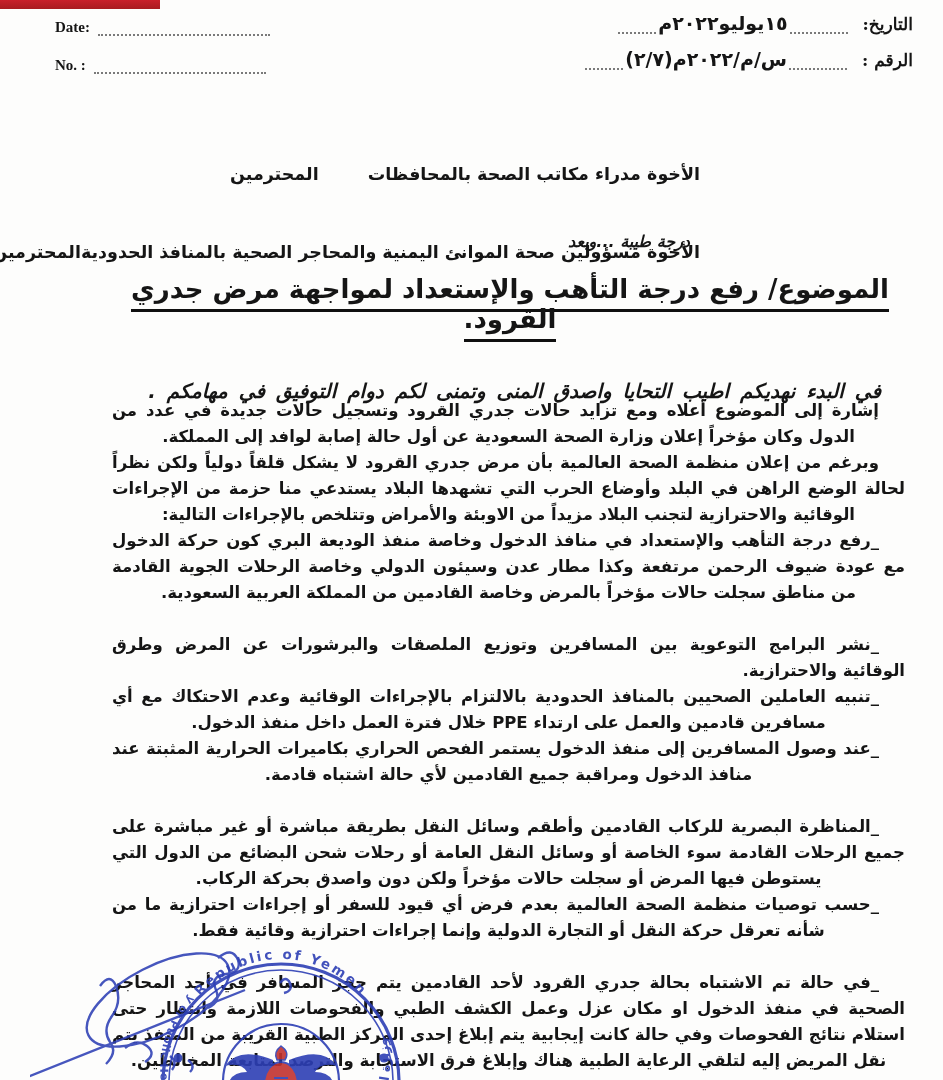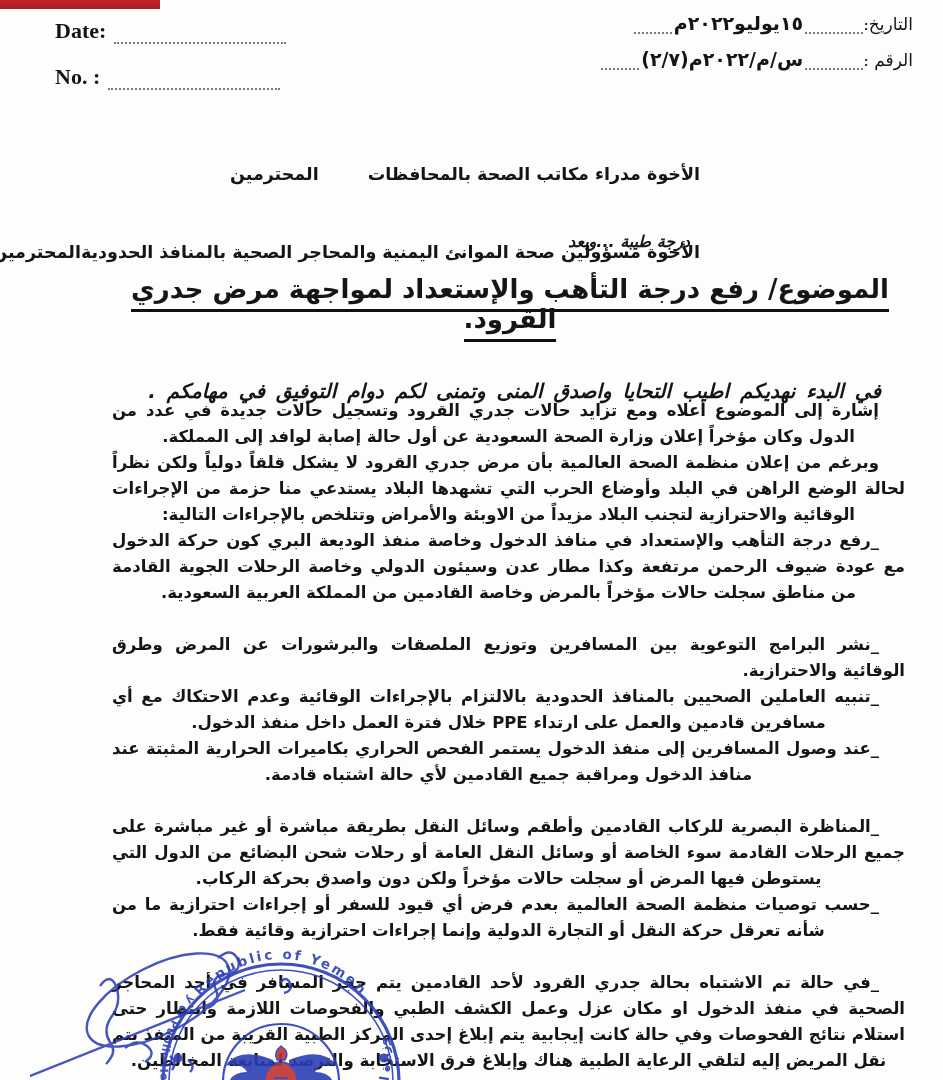--- a/index.html
+++ b/index.html
@@ -11,27 +11,27 @@
     overflow:hidden;
     font-family:"DejaVu Sans",sans-serif;
     color:#151515;
   }
   
   .red-bar{position:absolute;top:0;left:0;width:160px;height:9px;
     background:linear-gradient(to bottom,#c9202a,#a81b20);}
   .hdr-right{position:absolute;top:12px;right:30px;width:330px;direction:rtl;
     font-family:"DejaVu Serif",serif;font-size:17px;}
   .hdr-right .row{display:flex;align-items:flex-end;margin-bottom:14px;}
-  .hdr-label{font-weight:400;white-space:nowrap;margin-left:0;}
+  .hdr-label{font-weight:700;white-space:nowrap;margin-left:15px;}
   .dots{flex:0 0 auto;border-bottom:2px dotted #7a7a7a;height:16px;}
   .dots.sm{width:38px;} .dots.md{width:58px;}
   .hdr-val{font-weight:700;font-size:19px;white-space:nowrap;padding:0 2px 0 2px;
     font-family:"DejaVu Sans",sans-serif;letter-spacing:.5px;}
   .hdr-left{position:absolute;top:18px;left:55px;width:250px;
-    font-family:"Liberation Serif",serif;font-size:22px;font-weight:700;}
+    font-family:"Liberation Serif",serif;font-size:15px;font-weight:700;}
   .hdr-left .row{display:flex;align-items:flex-end;margin-bottom:20px;}
   .hdr-left .dots{width:172px;margin-left:8px;}
   
   .recipients{position:absolute;top:128px;right:243px;left:230px;direction:rtl;}
   .recip-row{display:flex;justify-content:space-between;align-items:baseline;
     font-weight:700;font-size:17.5px;margin-bottom:22px;white-space:nowrap;}
   .recip-row .who{letter-spacing:0;margin-top:36px;}
   .recip-row .hon{font-weight:700;}
   .greeting{position:absolute;top:232px;right:253px;direction:rtl;
     font-size:16px;font-weight:700;font-style:italic;}

